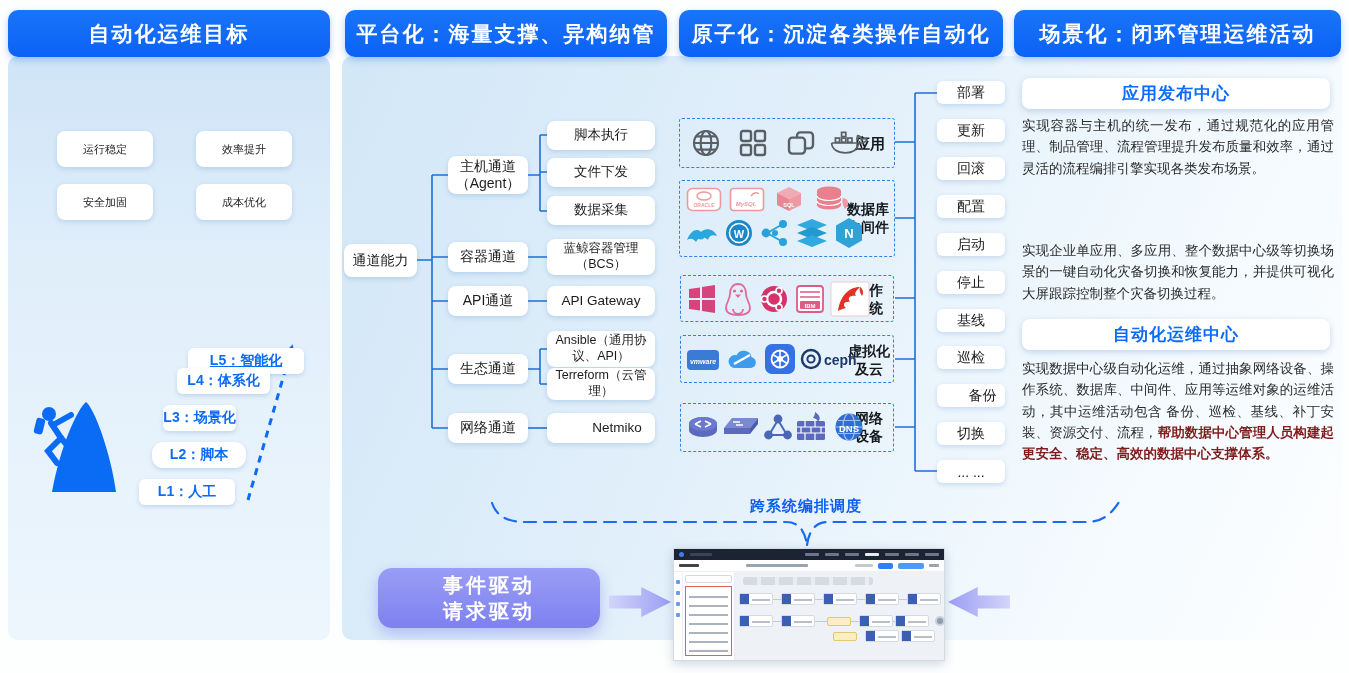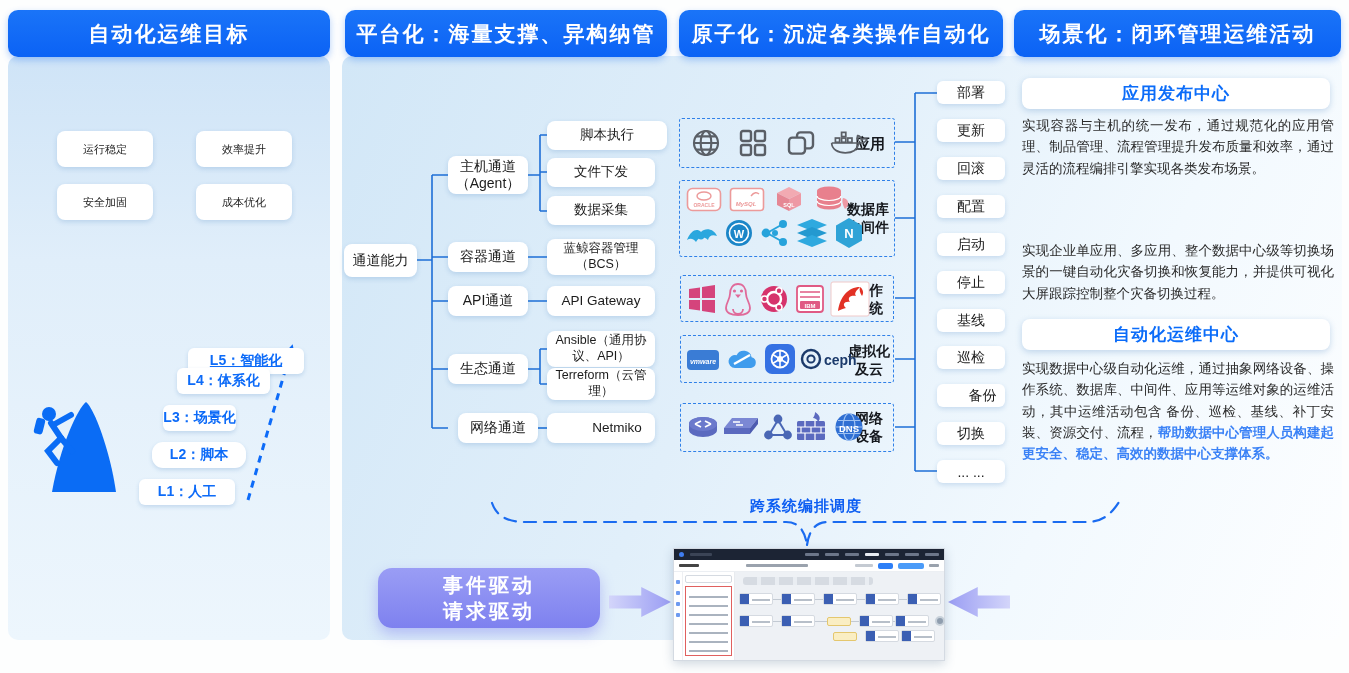--- a/index.html
+++ b/index.html
@@ -47,21 +47,21 @@
   
   .action { width:68px; height:23px; font-size:14px; border-radius:6px; }
 
   
   .sc-bar { position:absolute; left:1022px; width:308px; height:31px; background:#fff;
             border-radius:8px; box-shadow:0 2px 6px rgba(46,110,180,.25);
             color:#0b6cf9; font-size:17px; font-weight:700; letter-spacing:1px;
             display:flex; align-items:center; justify-content:center; z-index:4; }
   .sc-para { position:absolute; left:1022px; width:312px; color:#2b2b2b;
              font-size:13.5px; line-height:1.58; text-align:justify; z-index:4; }
-  .sc-para b { font-weight:700; color:#3b82f6; }
+  .sc-para b { font-weight:700; color:#7f1d1d; }
 
   
   .orch-label { position:absolute; left:733px; top:497px; width:146px; text-align:center;
                 color:#0d5ef2; font-size:15px; font-weight:700; letter-spacing:1px; z-index:4; }
   .pbox { position:absolute; width:222px; height:60px; border-radius:14px;
           background:linear-gradient(180deg,#9a9df5,#7e81ef);
           box-shadow:0 6px 14px rgba(126,129,239,.45);
           color:#fff; font-size:20px; font-weight:700; letter-spacing:3px;
           display:flex; flex-direction:column; align-items:center; justify-content:center;
           line-height:26px; z-index:4; }
@@ -167,23 +167,23 @@
   <div class="level" style="left:177px;top:368px;width:93px;">L4：体系化</div>
   <div class="level" style="left:163px;top:405px;width:73px;text-align:center;">L3：场景化</div>
   <div class="level" style="left:152px;top:442px;width:94px;border-radius:11px;">L2：脚本</div>
   <div class="level" style="left:139px;top:479px;width:96px;">L1：人工</div>
 
   <div class="wbox chan" style="left:344px;top:244px;width:73px;height:33px;">通道能力</div>
   <div class="wbox chan" style="left:448px;top:156px;width:80px;height:38px;">主机通道（Agent）</div>
   <div class="wbox chan" style="left:448px;top:242px;width:80px;height:30px;">容器通道</div>
   <div class="wbox chan" style="left:448px;top:286px;width:80px;height:30px;">API通道</div>
   <div class="wbox chan" style="left:448px;top:354px;width:80px;height:30px;">生态通道</div>
-  <div class="wbox chan" style="left:448px;top:413px;width:80px;height:30px;margin-left:10px;">网络通道</div>
-
-  <div class="wbox leaf" style="left:547px;top:121px;width:120px;height:29px;">脚本执行</div>
+  <div class="wbox chan" style="left:448px;top:413px;width:80px;height:30px;">网络通道</div>
+
+  <div class="wbox leaf" style="left:547px;top:121px;width:108px;height:29px;">脚本执行</div>
   <div class="wbox leaf" style="left:547px;top:158px;width:108px;height:29px;">文件下发</div>
   <div class="wbox leaf" style="left:547px;top:196px;width:108px;height:29px;">数据采集</div>
   <div class="wbox leaf sm" style="left:547px;top:239px;width:108px;height:36px;">蓝鲸容器管理（BCS）</div>
   <div class="wbox leaf" style="left:547px;top:286px;width:108px;height:30px;">API Gateway</div>
   <div class="wbox leaf sm" style="left:547px;top:331px;width:108px;height:36px;">Ansible（通用协议、API）</div>
   <div class="wbox leaf sm" style="left:547px;top:368px;width:108px;height:32px;">Terreform（云管理）</div>
   <div class="wbox leaf" style="left:547px;top:413px;width:108px;height:30px;padding-left:36px;">Netmiko</div>
 
   <div class="grp" style="left:679px;top:118px;width:216px;height:50px;"></div>
   <div class="grp" style="left:679px;top:180px;width:216px;height:77px;"></div>

